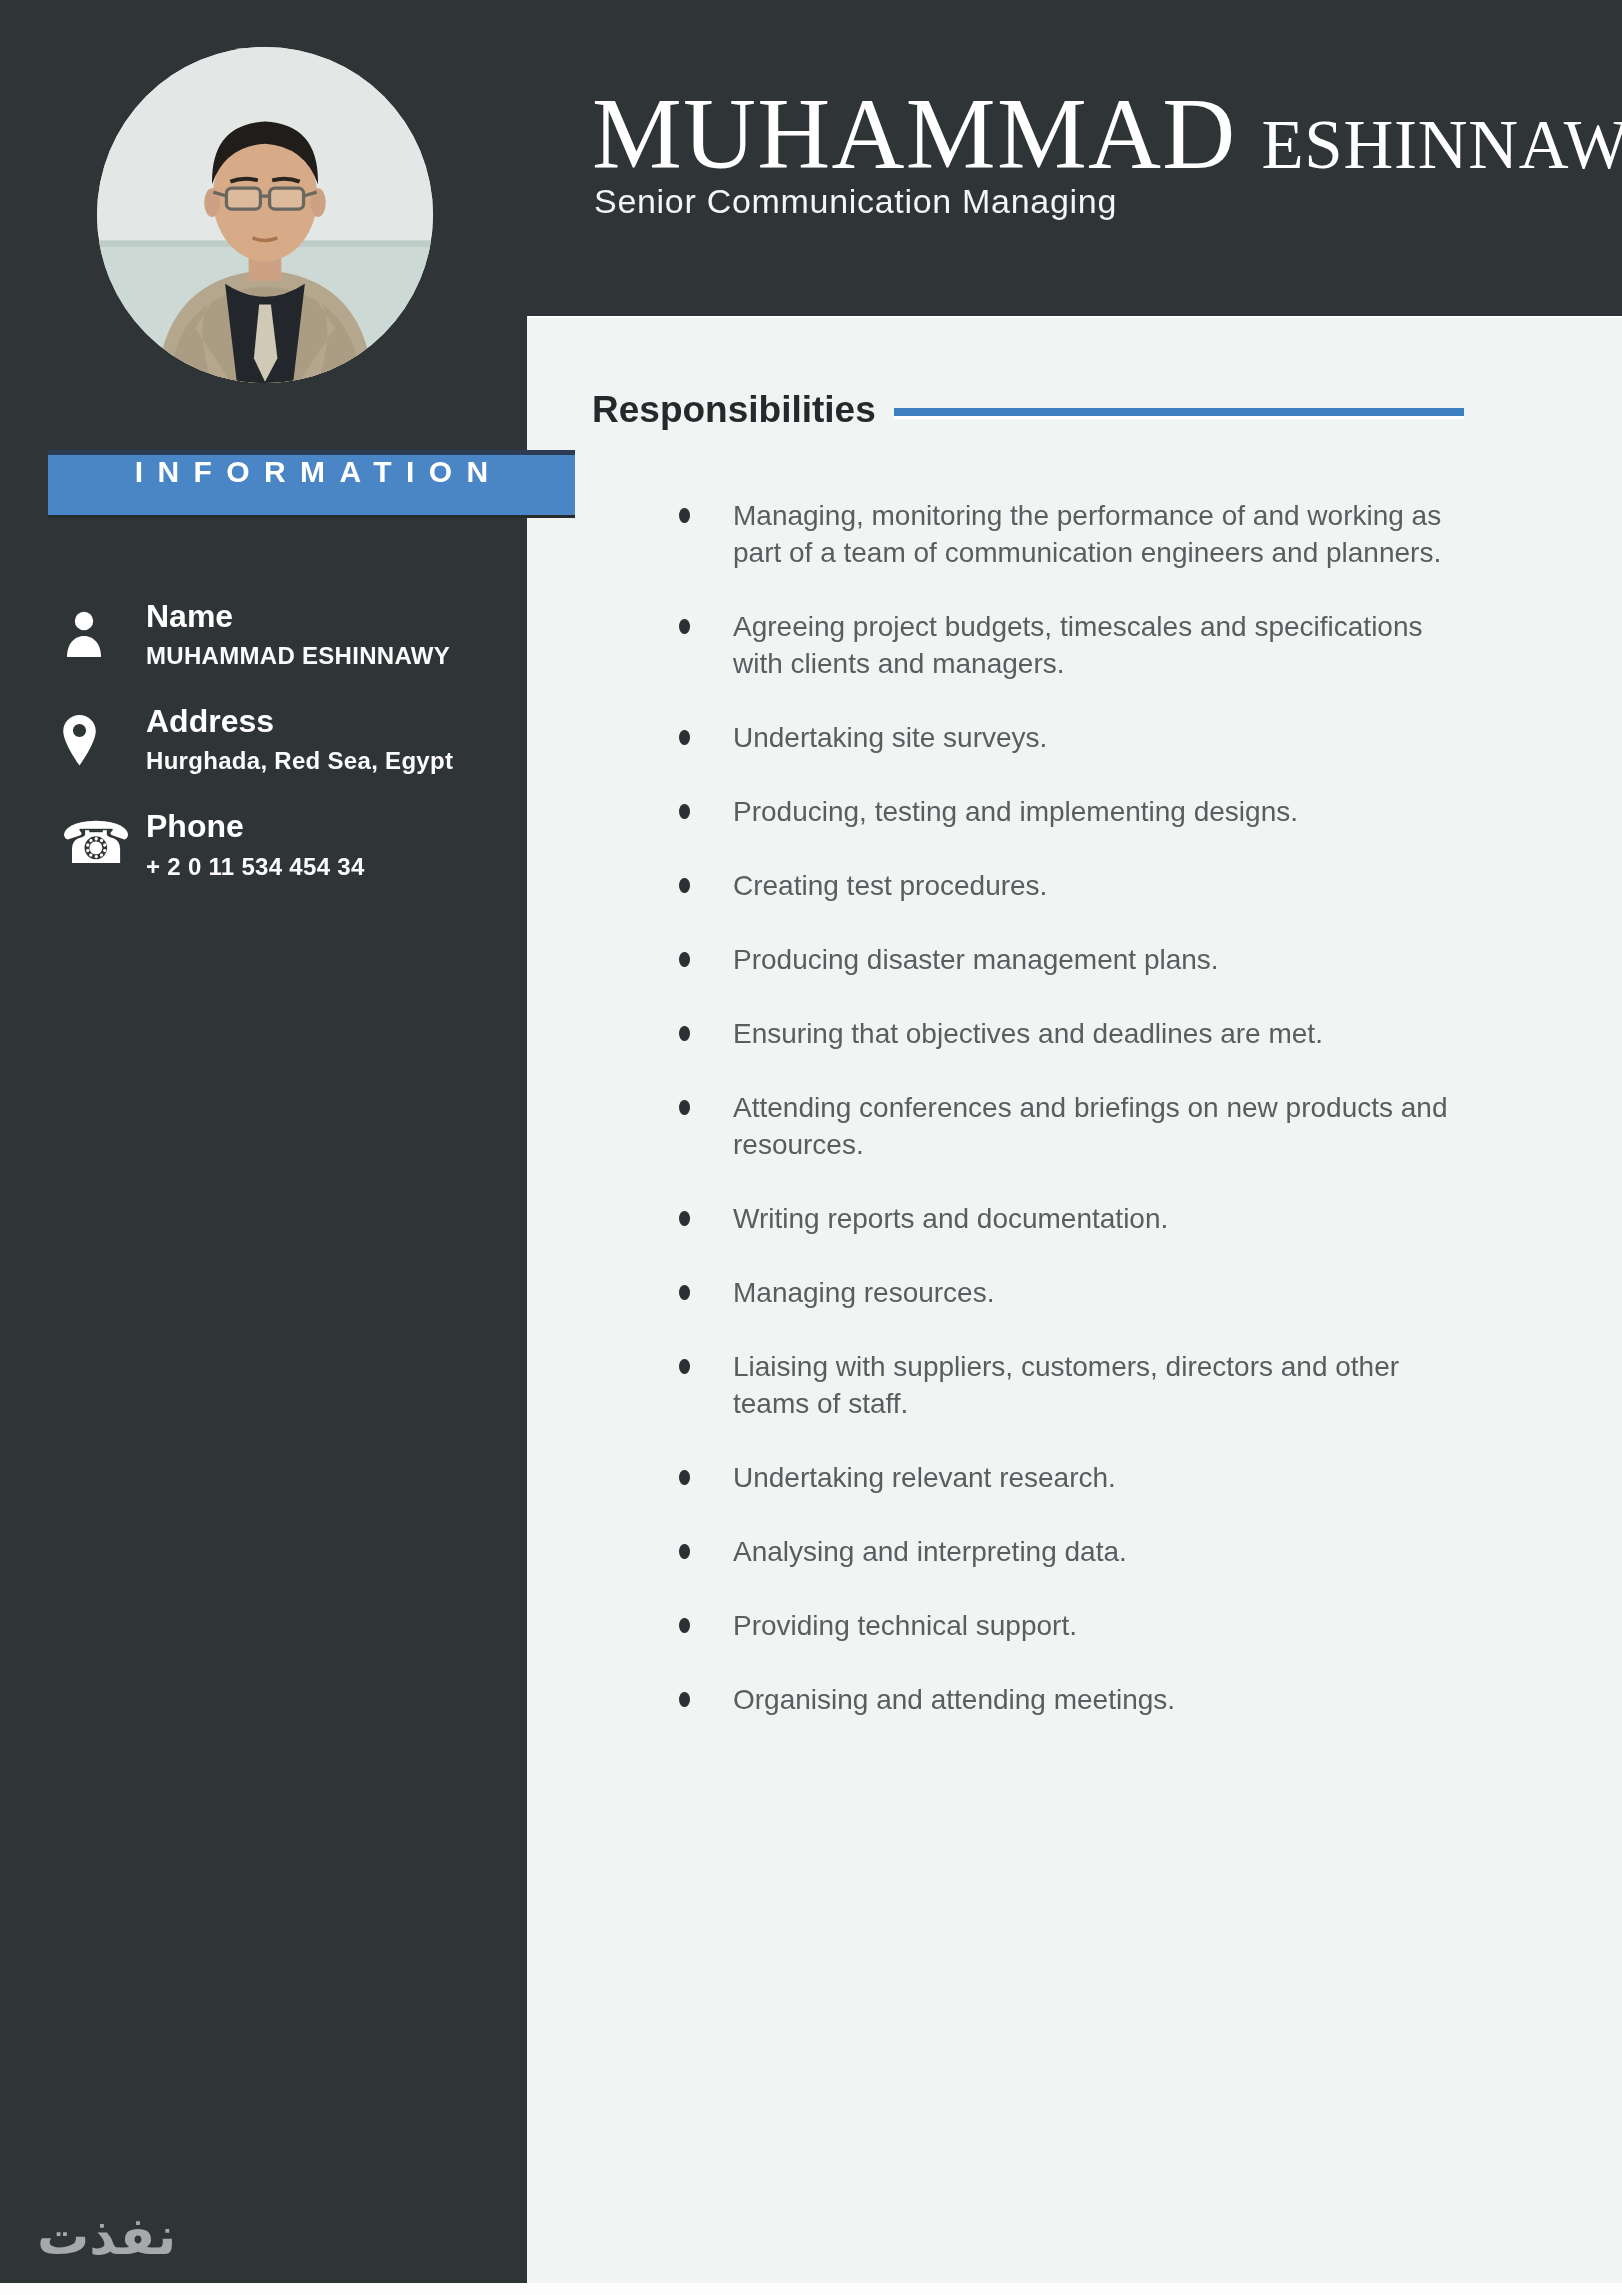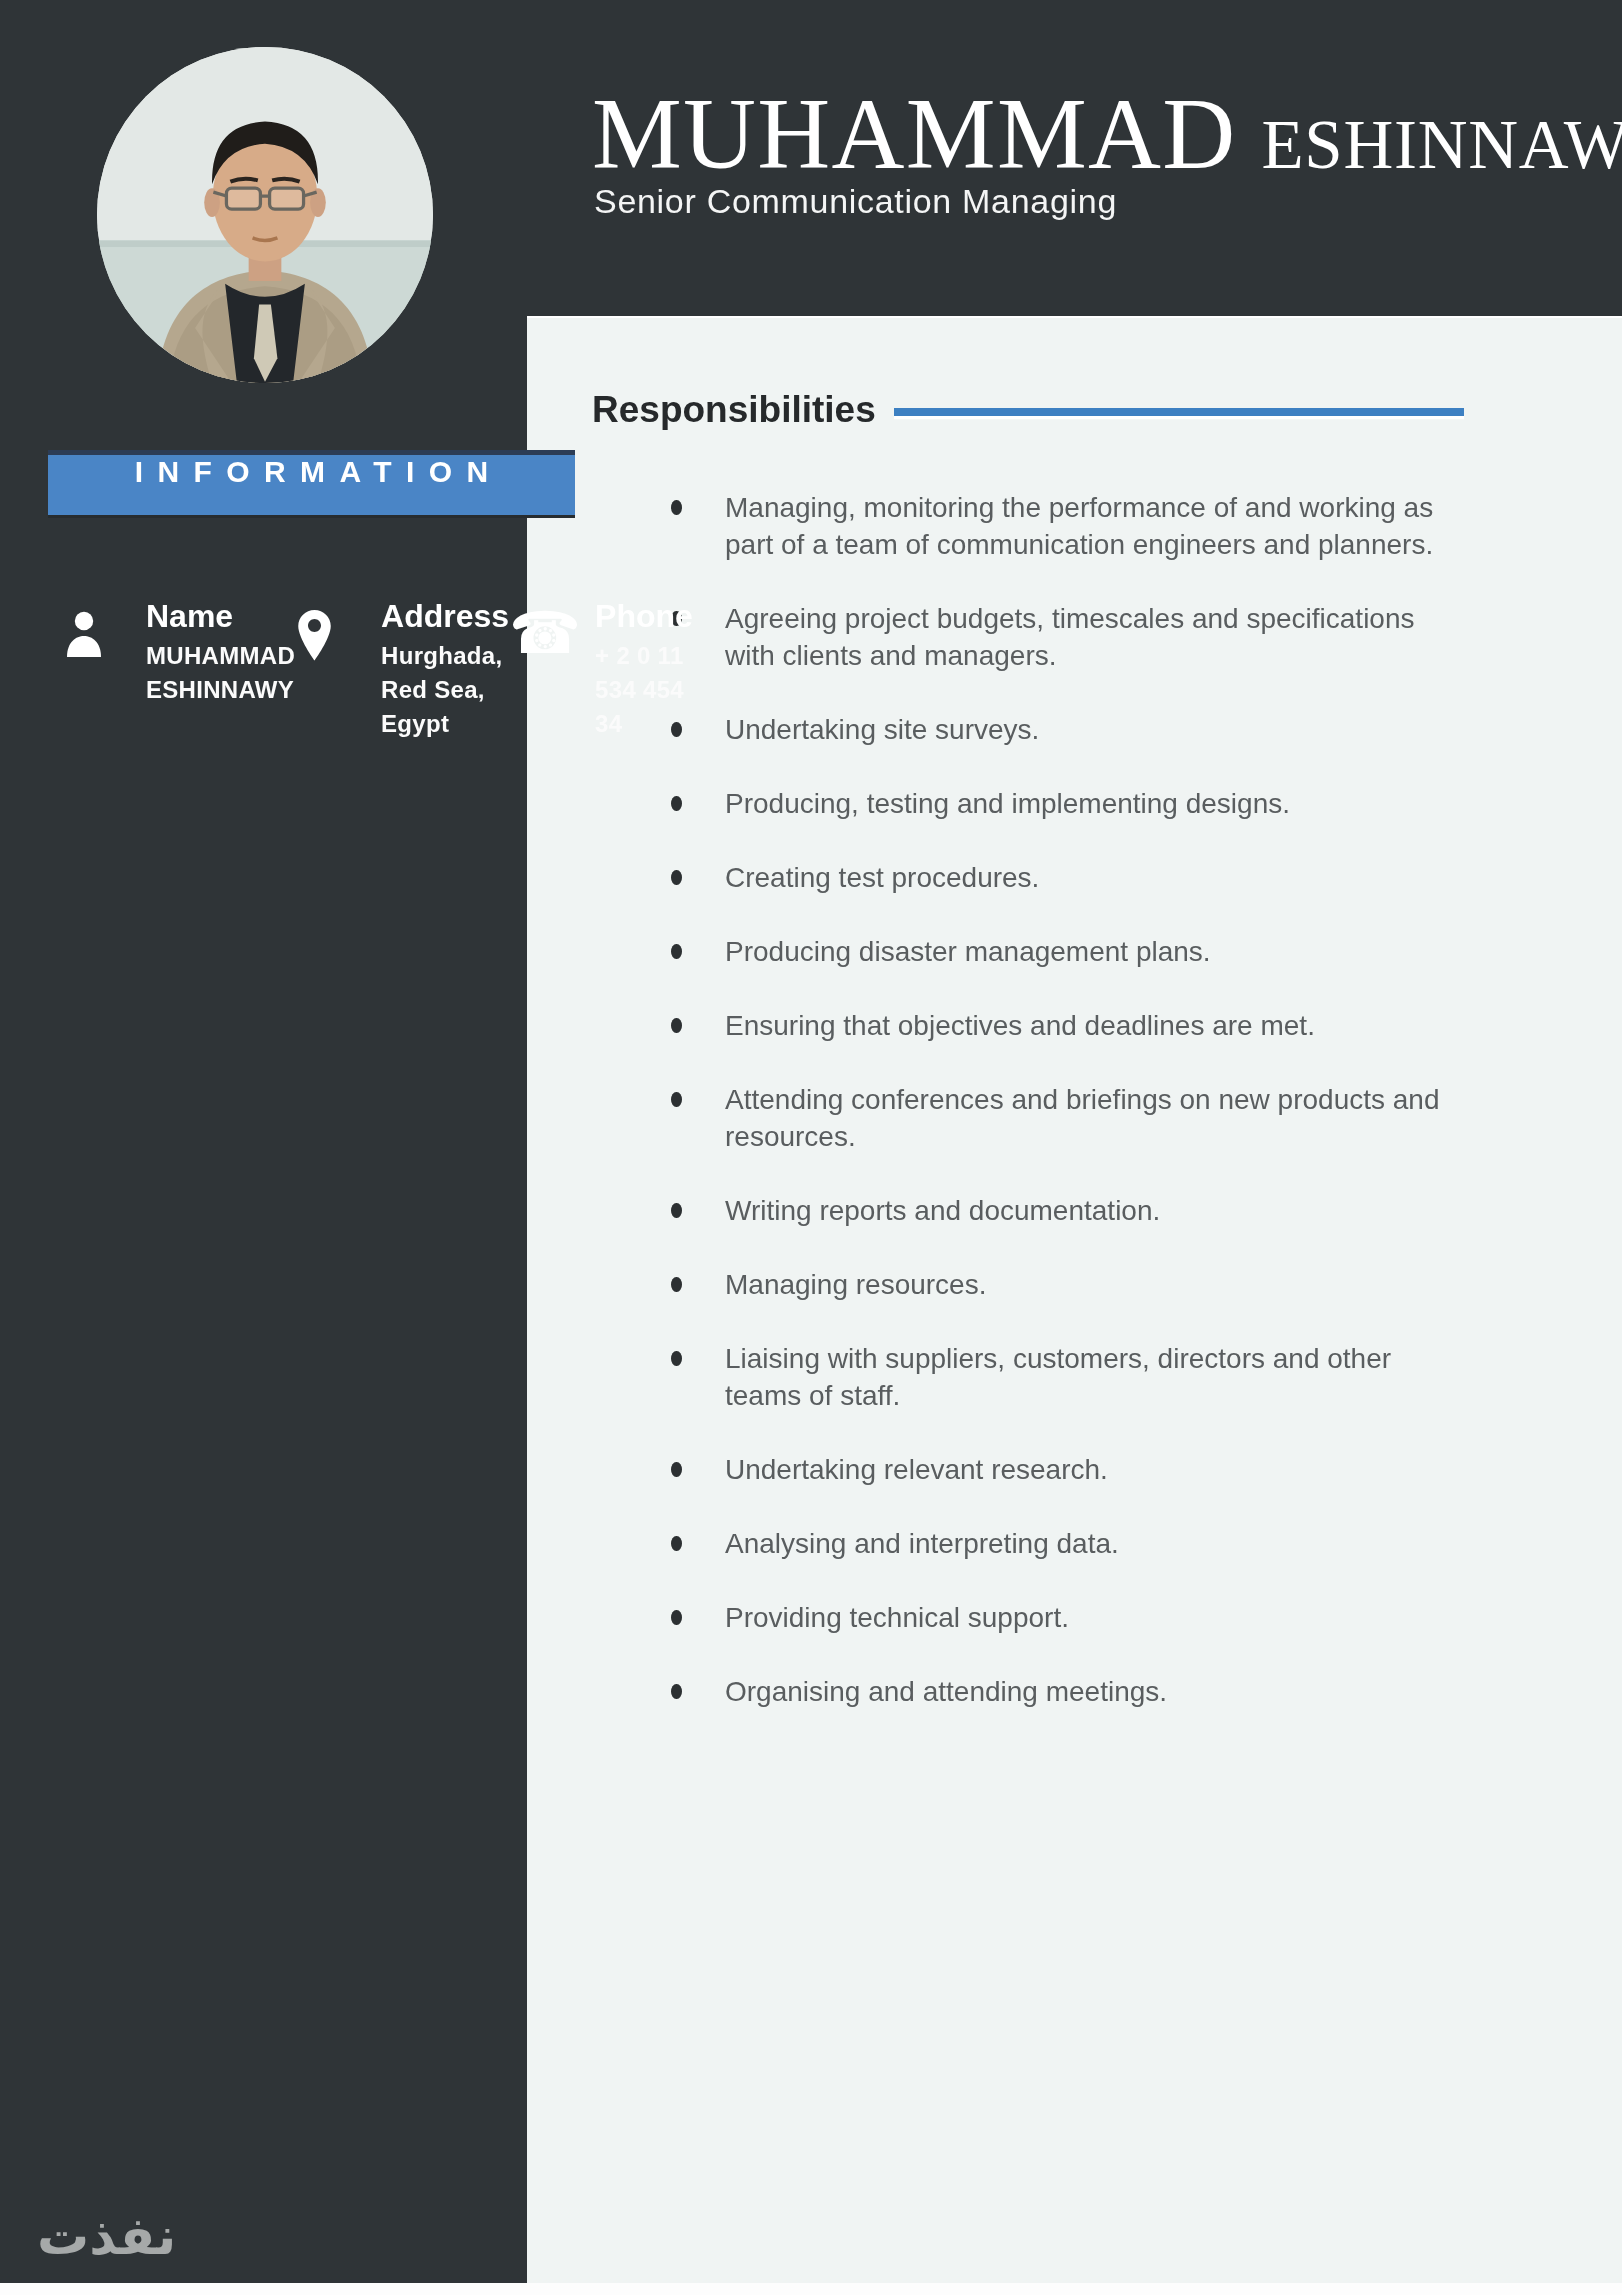--- a/index.html
+++ b/index.html
@@ -66,21 +66,21 @@
     display: flex; justify-content: center; margin-left: 48px;
   }
   .info-banner .banner-text {
     color: #ffffff; font-size: 30px; font-weight: bold;
     letter-spacing: 14.4px; padding-left: 14.4px;
   }
   
   .info-list {
     position: absolute; left: 60px; top: 599px;
     width: 445px;
-    display: flex; flex-direction: row;
+    display: flex; flex-direction: column;
   }
   .info-item { display: flex; margin-bottom: 31px; }
   .info-icon {
     width: 86px; flex: none;
     padding-top: 7.9px;
     color: #ffffff;
   }
   .info-icon svg { fill: #ffffff; }
   .tel-glyph {
     font-family: "DejaVu Sans", sans-serif;
@@ -106,21 +106,21 @@
   }
   .heading-rule {
     width: 570px; height: 8.5px;
     background: #3d80c2;
     margin-left: 18.3px; margin-top: 3.9px;
     box-shadow: 0 3.3px 0 rgba(255,255,255,0.95);
   }
   .resp-list {
     position: absolute; left: 139px; top: 169px;
     width: 844px;
-    list-style: none; margin: 4px; padding: 0;
+    list-style: none; margin: 12px; padding: 0;
   }
   .resp-list li {
     position: relative;
     padding-left: 55px;
     font-size: 28px; line-height: 37px;
     color: #595d5f;
     margin-bottom: 37px;
     white-space: pre-line;
   }
   .resp-list li::before {

